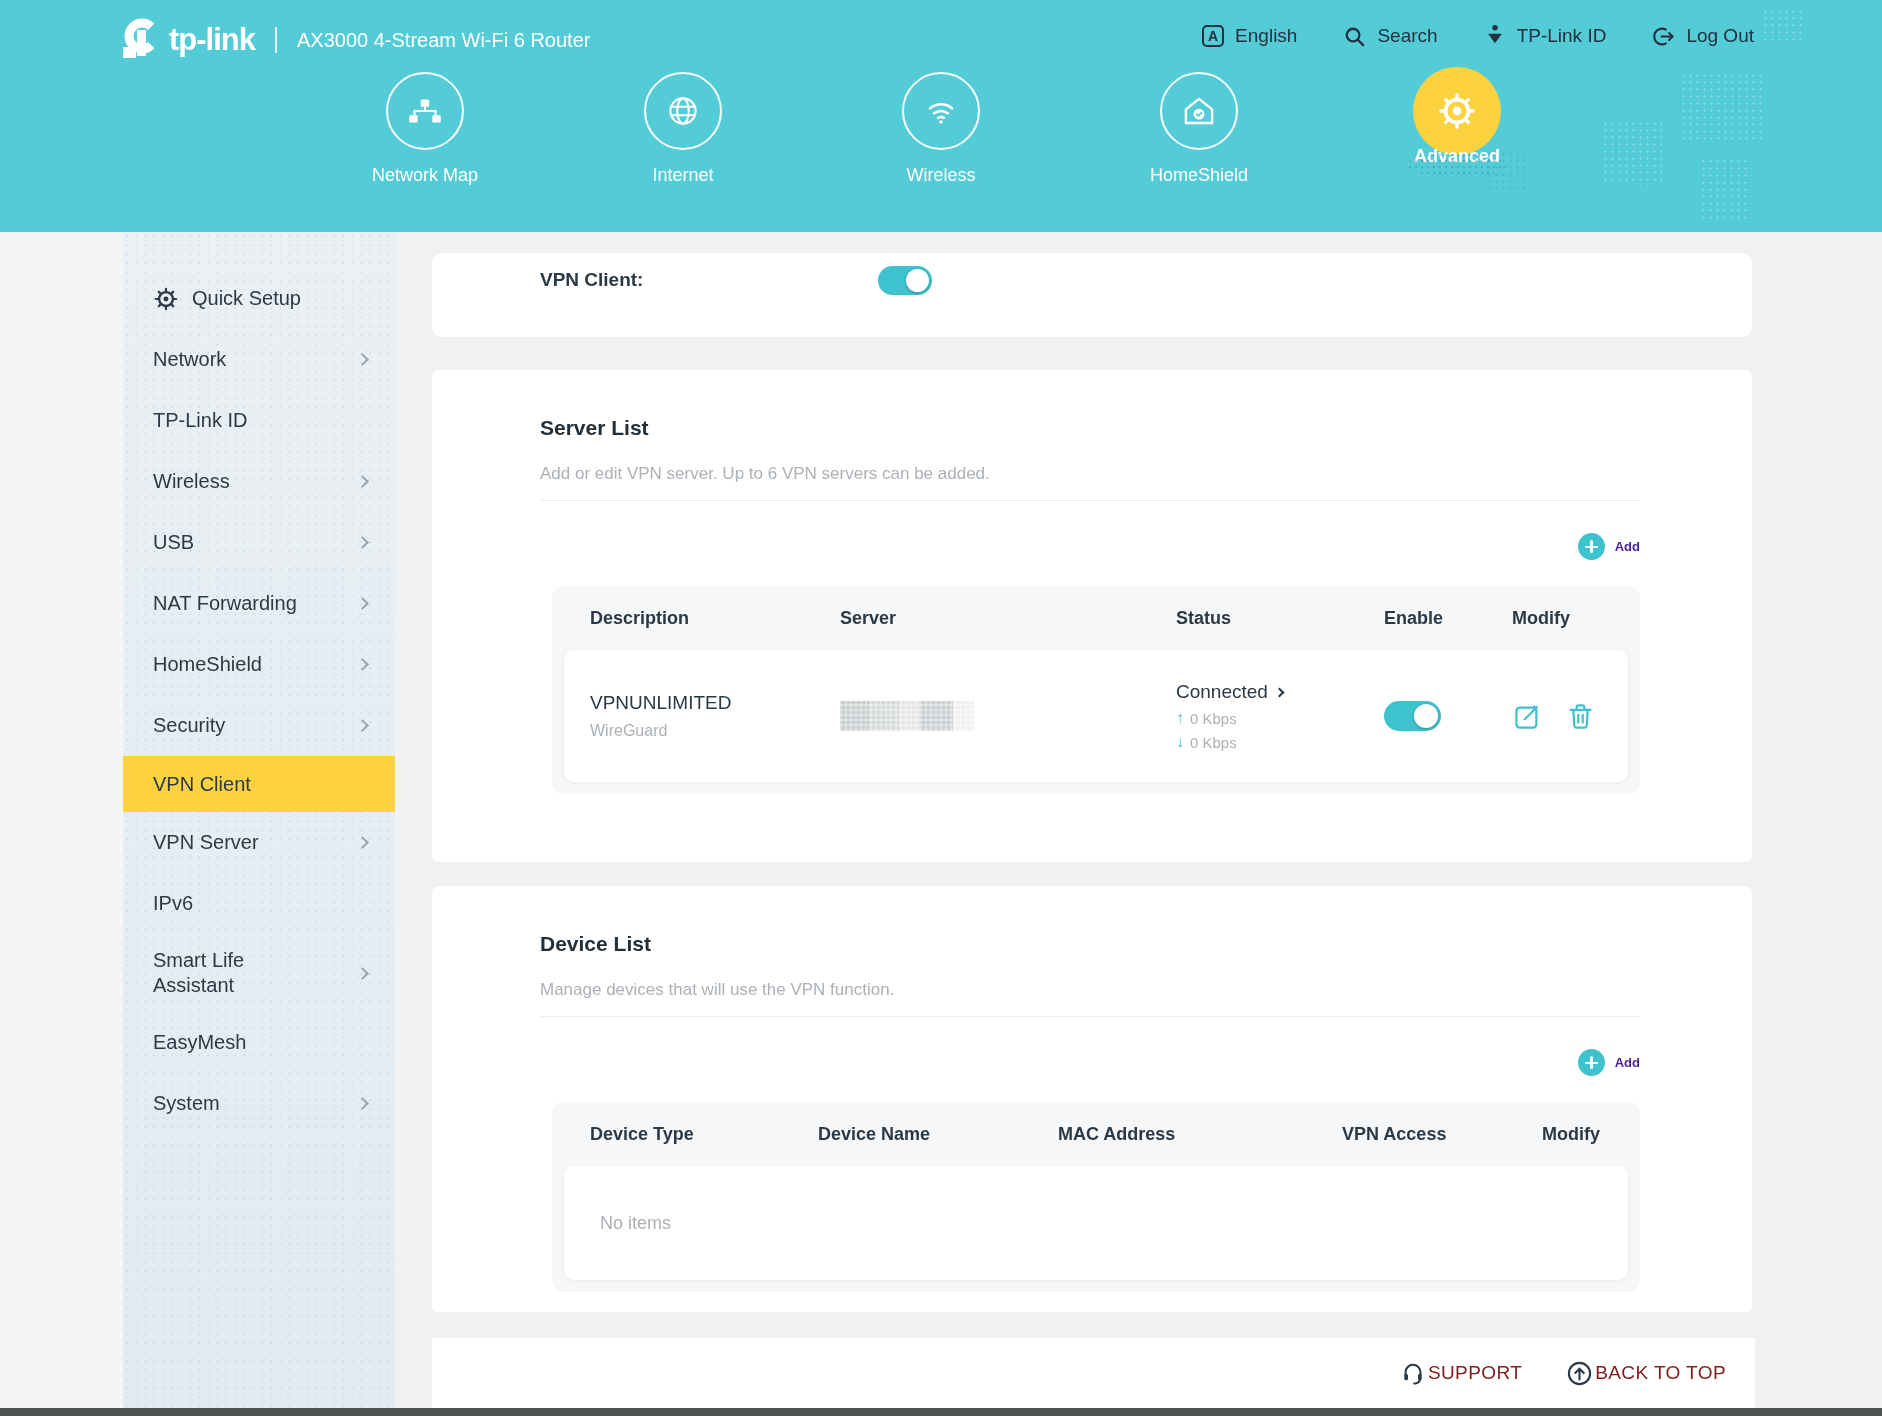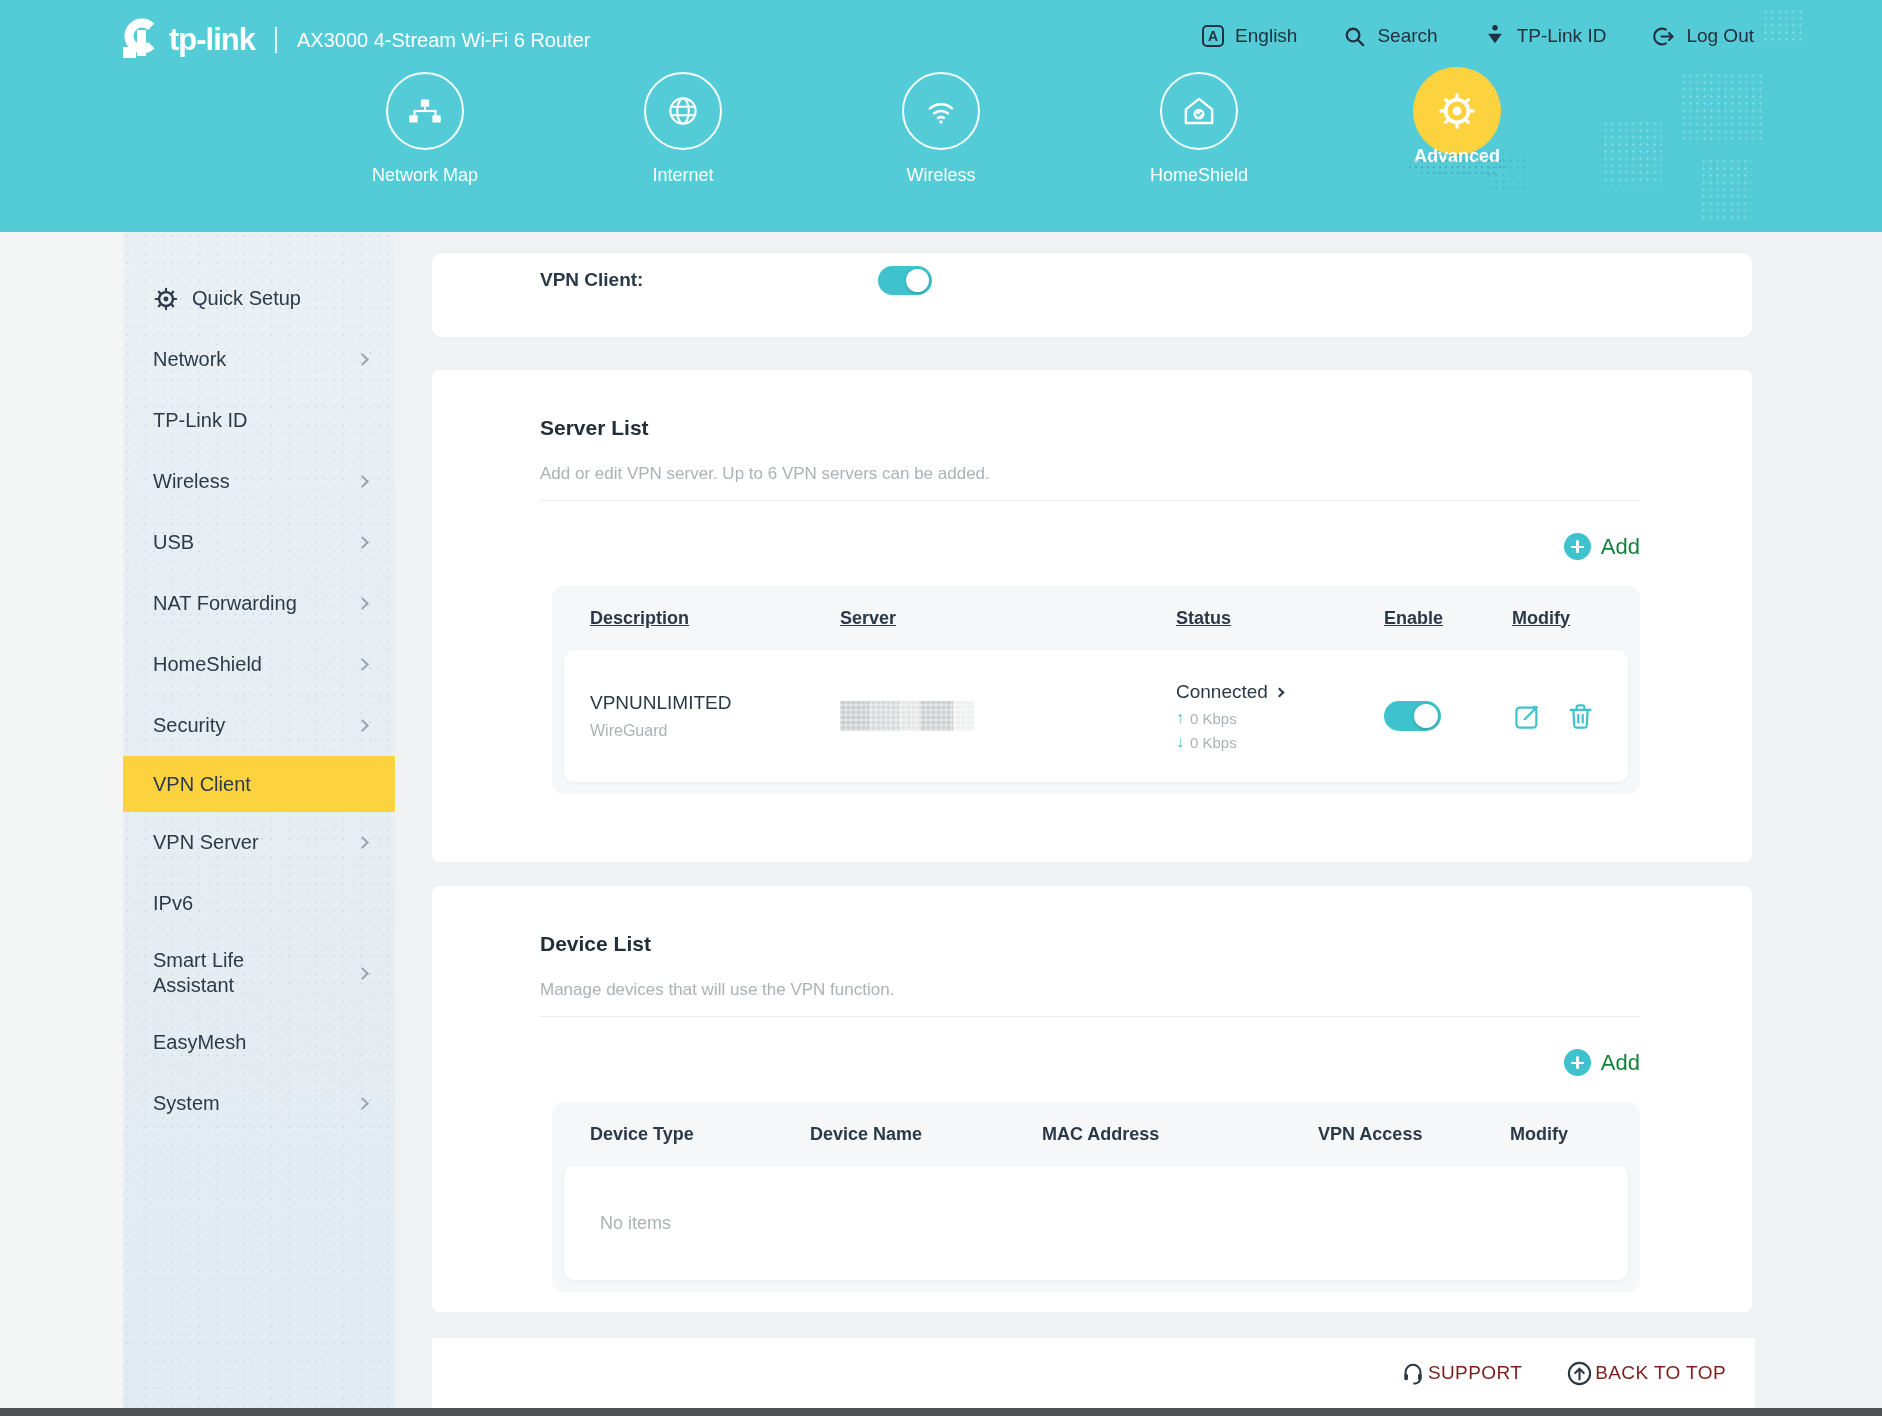--- a/index.html
+++ b/index.html
@@ -49,26 +49,26 @@
   .card2 { top:138px; height:492px; }
   .card3 { top:654px; height:426px; }
   .sec-title { margin:46px 112px 0 108px; font-size:21px; font-weight:bold; color:#222e38; }
   .sec-sub { margin:24px 112px 0 108px; font-size:17px; color:#abb1b6; }
   .sec-div { margin:16px 112px 0 108px; border-top:1px solid #eceeef; }
   .add-row { margin:32px 112px 0 108px; display:flex; justify-content:flex-end; align-items:center; gap:10px; cursor:pointer; }
   .add-circle { width:27px; height:27px; border-radius:50%; background:#3ec2ce; position:relative; }
   .add-circle::before, .add-circle::after { content:""; position:absolute; background:#fff; }
   .add-circle::before { left:7px; top:12.5px; width:13px; height:2.6px; border-radius:2px; }
   .add-circle::after { left:12.2px; top:7px; width:2.6px; height:13px; border-radius:2px; }
-  .add-label { color:#15803d; font-size:22px; }
+  .add-label { color:#4c1d95; font-size:13px;font-weight:bold; }
 
   .tbl { margin:26px 112px 0 120px; background:#f6f7f8; border-radius:12px; padding-bottom:12px; }
   .tbl-head { display:grid; height:64px; align-items:center; padding-left:38px; font-size:18px; font-weight:bold; color:#2b3946; }
-  .cols-srv { grid-template-columns:250px 336px 208px 128px 1fr;text-decoration:underline; }
-  .cols-dev { grid-template-columns:220px 232px 276px 192px 1fr; }
+  .cols-srv { grid-template-columns:250px 336px 208px 128px 1fr; }
+  .cols-dev { grid-template-columns:220px 232px 276px 192px 1fr;gap:8px; }
   .tbl-body { background:#fff; border-radius:10px; margin:0 12px; box-shadow:0 1px 4px rgba(0,0,0,.05); }
   .srv-row { display:grid; grid-template-columns:250px 336px 208px 128px 1fr; align-items:center; padding-left:26px; height:132px; }
   .srv-desc .d1 { font-size:19px; color:#2b3946; }
   .srv-desc .d2 { font-size:16px; color:#abb1b6; margin-top:8px; }
   .redacted { width:134px; height:30px;
     background:linear-gradient(90deg,#c9cdcf 0 22%,#d5d9da 22% 44%,#e4e6e6 44% 60%,#cbcfd1 60% 84%,#eef0f0 84% 100%);
     background-color:#d5d9da; position:relative; }
   .redacted::after { content:""; position:absolute; inset:0;
     background-image:repeating-linear-gradient(0deg, rgba(255,255,255,.35) 0 2px, transparent 2px 5px),
                      repeating-linear-gradient(90deg, rgba(255,255,255,.3) 0 2px, transparent 2px 5px); }

